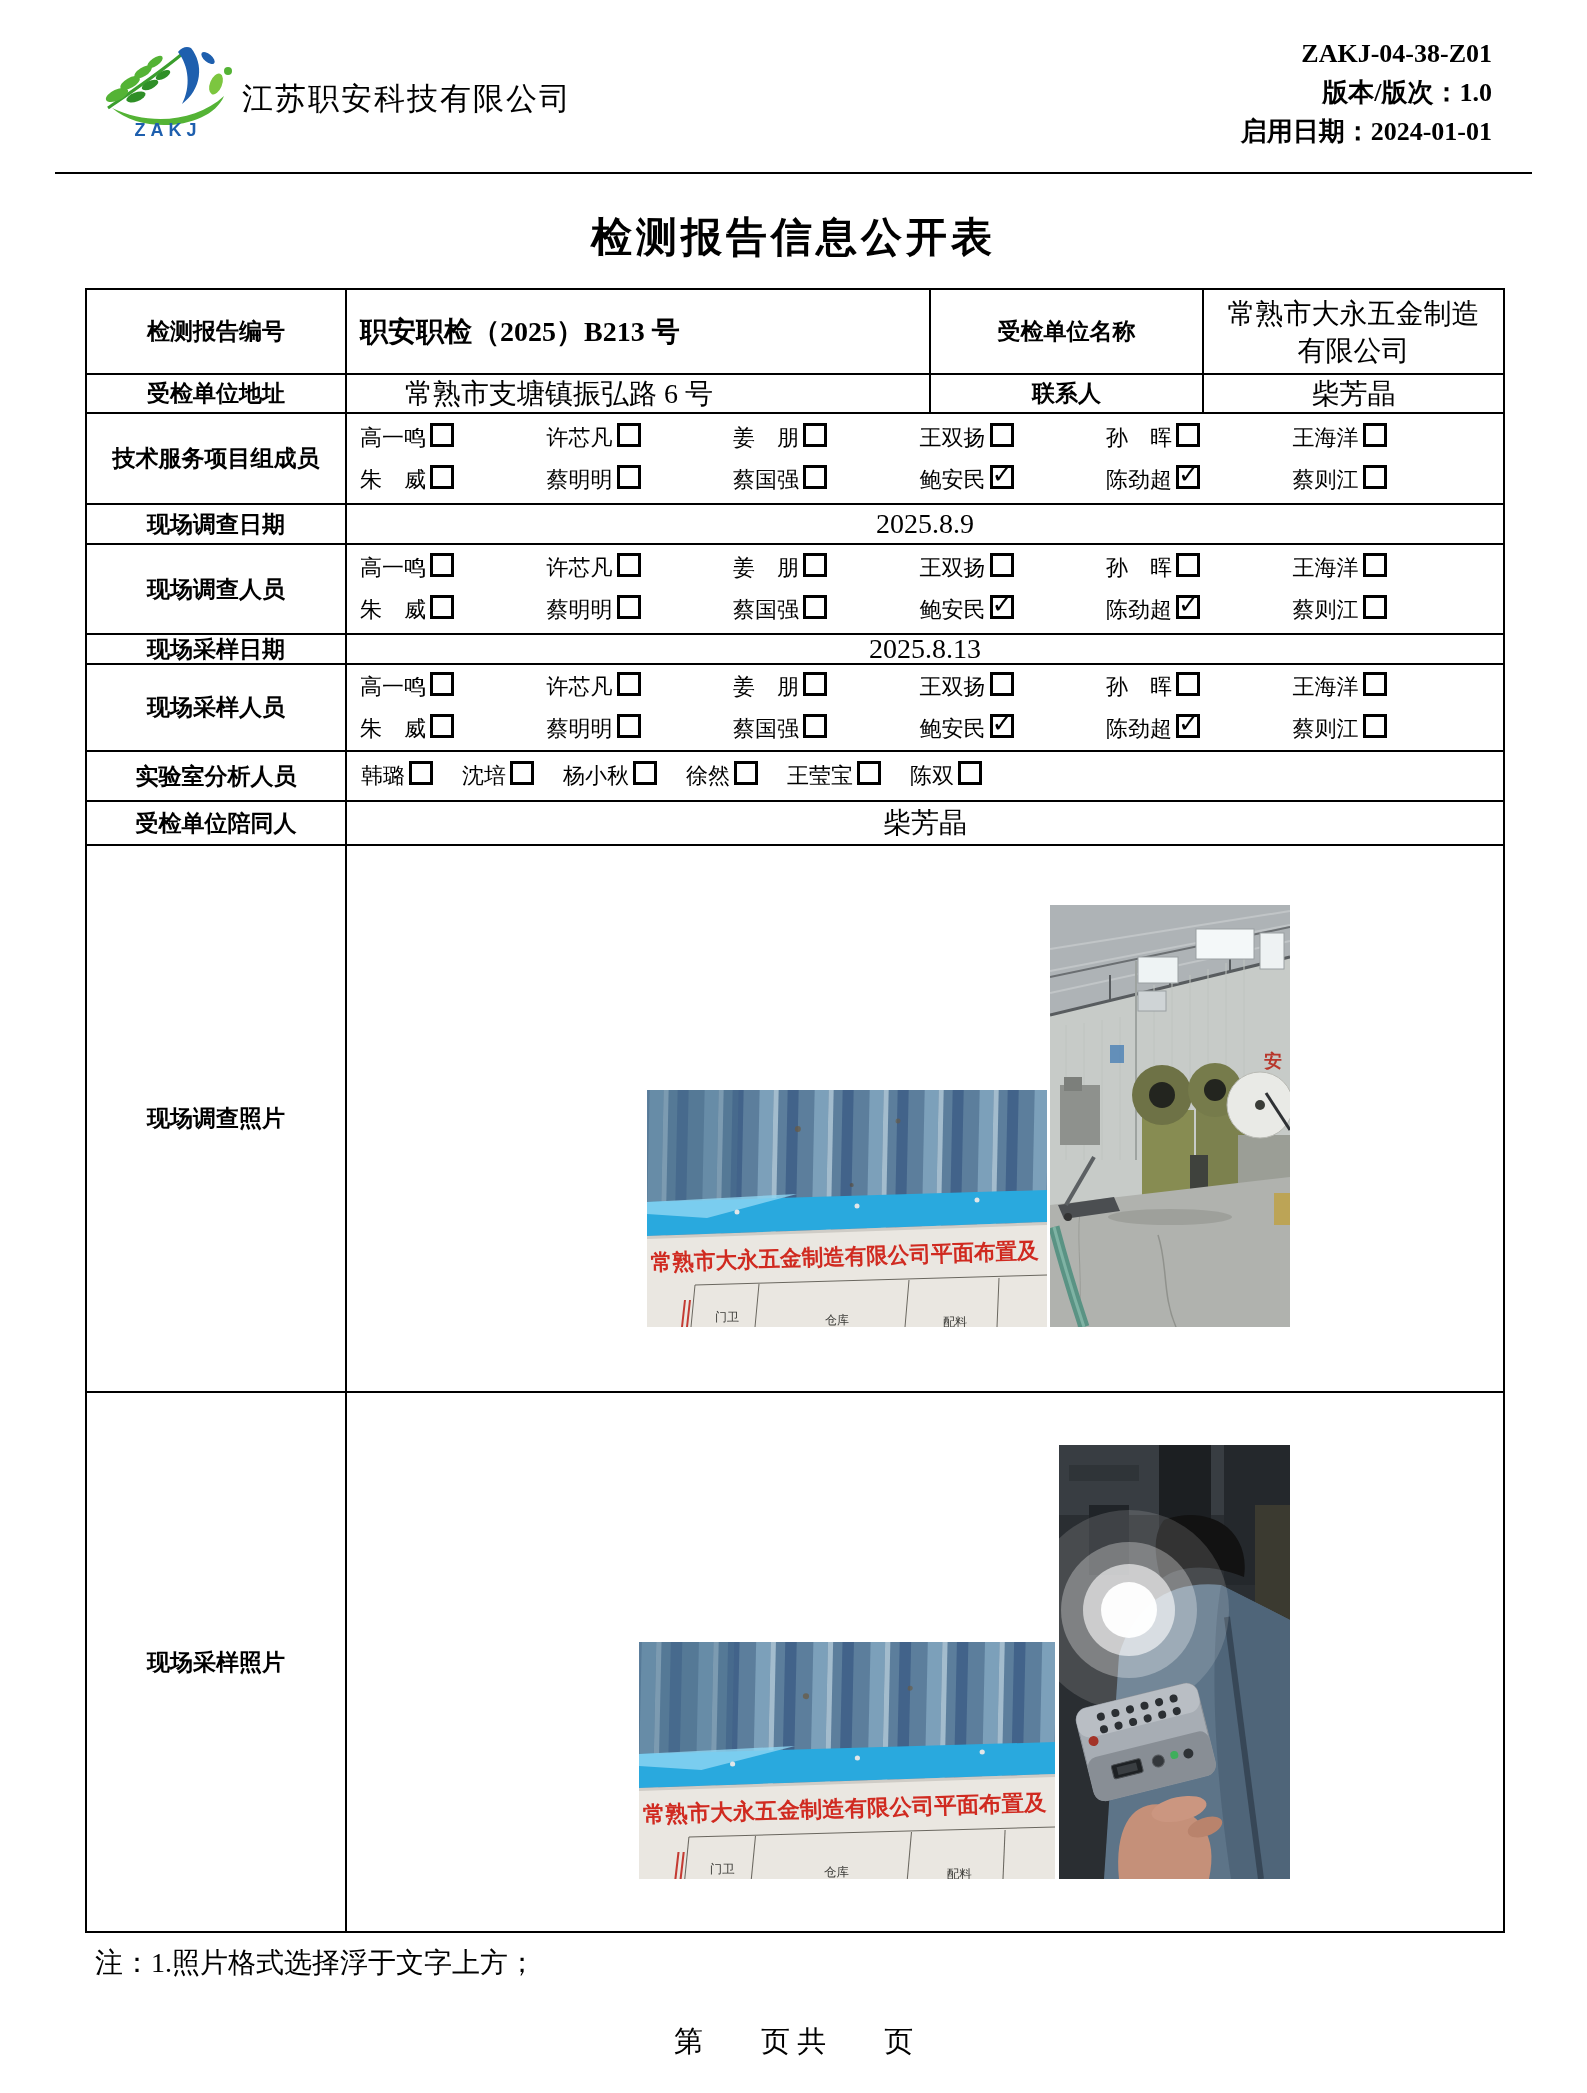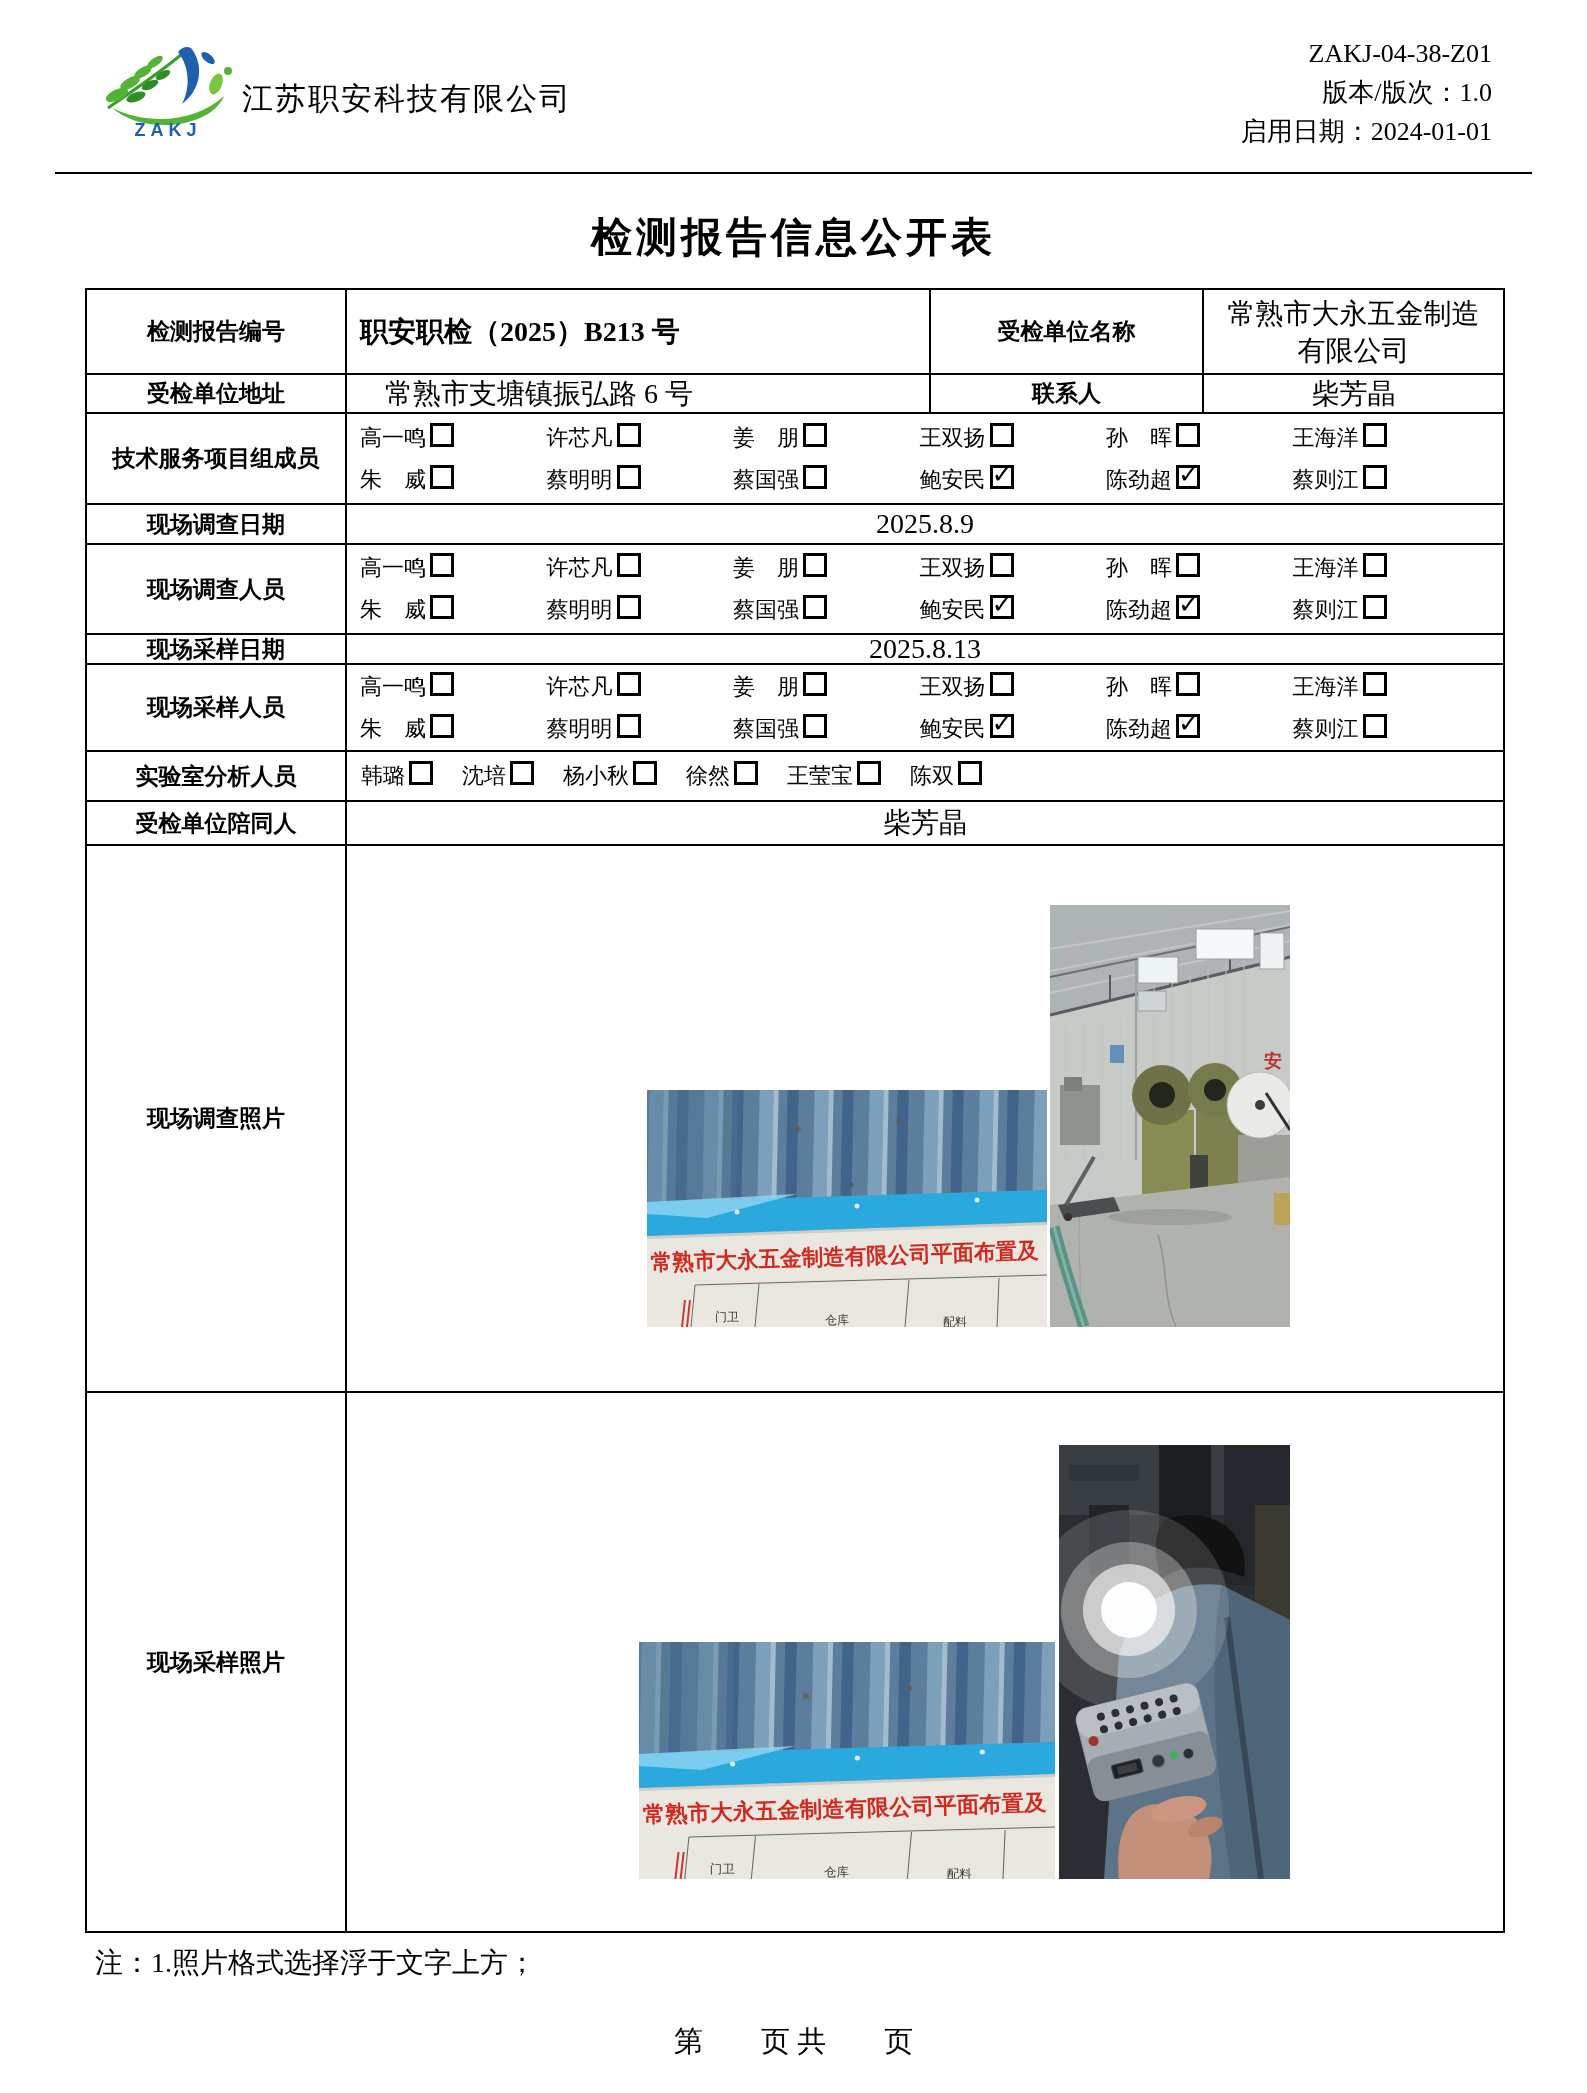--- a/index.html
+++ b/index.html
@@ -5,21 +5,21 @@
   html,body{margin:0;padding:0;background:#888;}
   .page{position:relative;width:1587px;height:2093px;background:#fff;margin:0 auto;
         font-family:"Liberation Serif","DejaVu Serif",serif;color:#000;overflow:hidden;}
 
   
   .logo{position:absolute;left:92px;top:44px;width:152px;text-align:center;}
   .logo svg{display:block;margin:0 auto;}
   .logo-text{color:var(--logo-blue,#1e5fae);font-family:"Liberation Sans","DejaVu Sans",sans-serif;
              font-weight:bold;font-size:18px;letter-spacing:5px;margin-top:-6px;}
   .company-name{position:absolute;left:242px;top:78px;font-size:31px;letter-spacing:2px;}
-  .doc-info{position:absolute;right:95px;top:34px;text-align:right;font-size:26px;line-height:39px;}
+  .doc-info{position:absolute;right:95px;top:34px;text-align:right;font-size:26px;line-height:39px;font-weight:bold;}
   .header-rule{position:absolute;left:55px;right:55px;top:172px;border-top:2px solid #000;}
 
   .title{position:absolute;left:0;top:210px;width:100%;margin:0;text-align:center;
          font-size:41px;font-weight:bold;letter-spacing:4px;}
 
   
   .rtable{position:absolute;left:85px;top:288px;width:1420px;border:2px solid #000;box-sizing:border-box;}
   .row{display:flex;border-bottom:2px solid #000;box-sizing:border-box;}
   .row:last-child{border-bottom:none;}
   .cell{border-right:2px solid #000;box-sizing:border-box;display:flex;align-items:center;font-size:28px;}
@@ -93,21 +93,21 @@
 
     <div class="row r1">
       <div class="cell lab w1">检测报告编号</div>
       <div class="cell w2 leftpad bold">职安职检（2025）B213 号</div>
       <div class="cell lab w3">受检单位名称</div>
       <div class="cell wrapctr">常熟市大永五金制造有限公司</div>
     </div>
 
     <div class="row r2">
       <div class="cell lab w1">受检单位地址</div>
-      <div class="cell w2" style="padding-left:38px;">常熟市支塘镇振弘路 6 号</div>
+      <div class="cell w2" style="padding-left:58px;">常熟市支塘镇振弘路 6 号</div>
       <div class="cell lab w3">联系人</div>
       <div class="cell ctr">柴芳晶</div>
     </div>
 
     <div class="row r3">
       <div class="cell lab w1">技术服务项目组成员</div>
       <div class="cell names">
           <span class="pname"><span>高一鸣</span><span class="cbox"></span></span>
           <span class="pname"><span>许芯凡</span><span class="cbox"></span></span>
           <span class="pname"><span>姜　朋</span><span class="cbox"></span></span>

